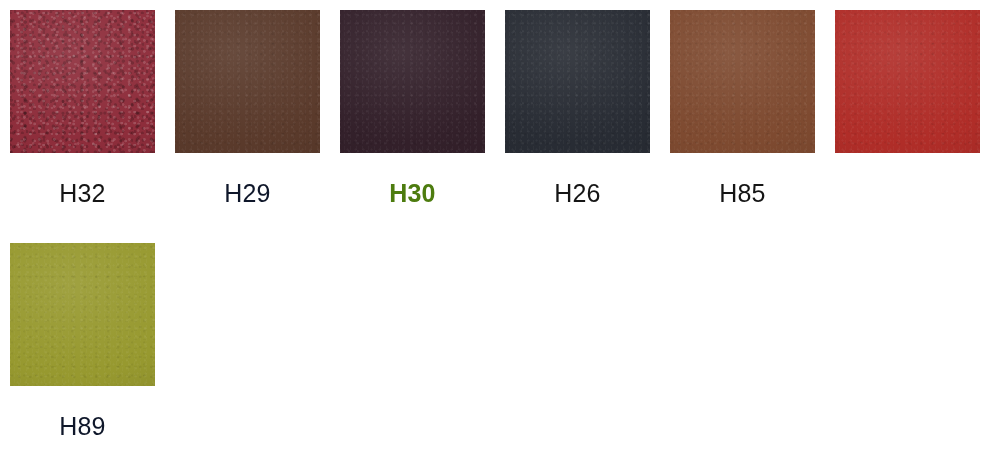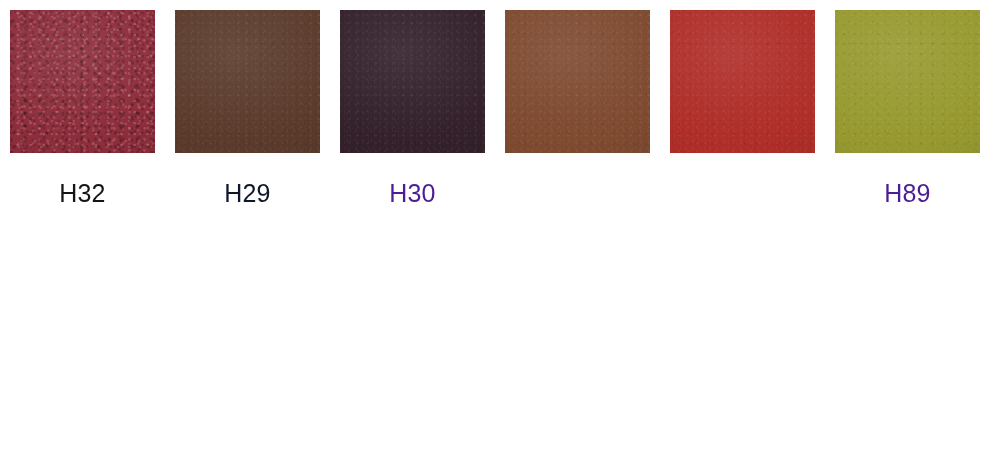--- a/index.html
+++ b/index.html
@@ -137,31 +137,38 @@
     <div class="swatch-cell">
       <div class="swatch-chip" style="background-color: rgb(90, 58, 43);">
         <div class="grain grain-fine"></div>
       </div>
       <div class="swatch-label" style="color: #0f172a;">H29</div>
     </div>
     <div class="swatch-cell">
       <div class="swatch-chip" style="background-color: rgb(51, 32, 42);">
         <div class="grain grain-fine"></div>
       </div>
-      <div class="swatch-label" style="color: #4c1d95;">H30</div>
+      <div class="swatch-label" style="color: #4d7c0f; font-weight: bold;">H30</div>
+    </div>
+    <div class="swatch-cell">
+      <div class="swatch-chip" style="background-color: rgb(40, 44, 52);">
+        <div class="grain grain-fine"></div>
+      </div>
+      <div class="swatch-label" style="color: rgb(21, 21, 21);">H26</div>
     </div>
     <div class="swatch-cell">
       <div class="swatch-chip" style="background-color: rgb(126, 74, 48);">
         <div class="grain grain-fine"></div>
       </div>
+      <div class="swatch-label" style="color: rgb(21, 21, 21);">H85</div>
     </div>
     <div class="swatch-cell">
       <div class="swatch-chip" style="background-color: rgb(176, 45, 40);">
         <div class="grain grain-fine"></div>
       </div>
     </div>
     <div class="swatch-cell">
       <div class="swatch-chip" style="background-color: rgb(151, 153, 47);">
         <div class="grain grain-fine"></div>
       </div>
-      <div class="swatch-label" style="color: #4c1d95;">H89</div>
+      <div class="swatch-label" style="color: #0f172a;">H89</div>
     </div>
   </div>
 
 </body></html>

